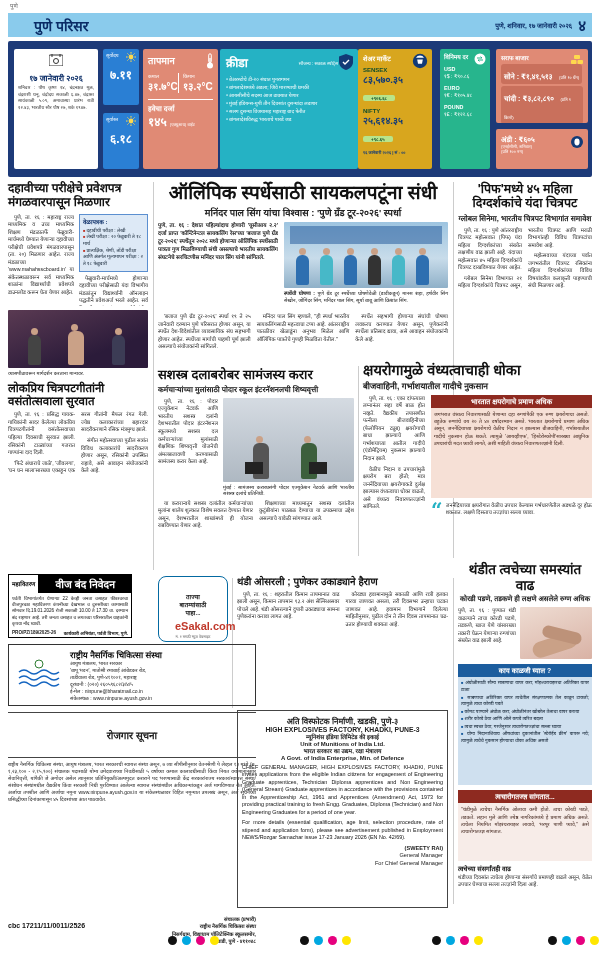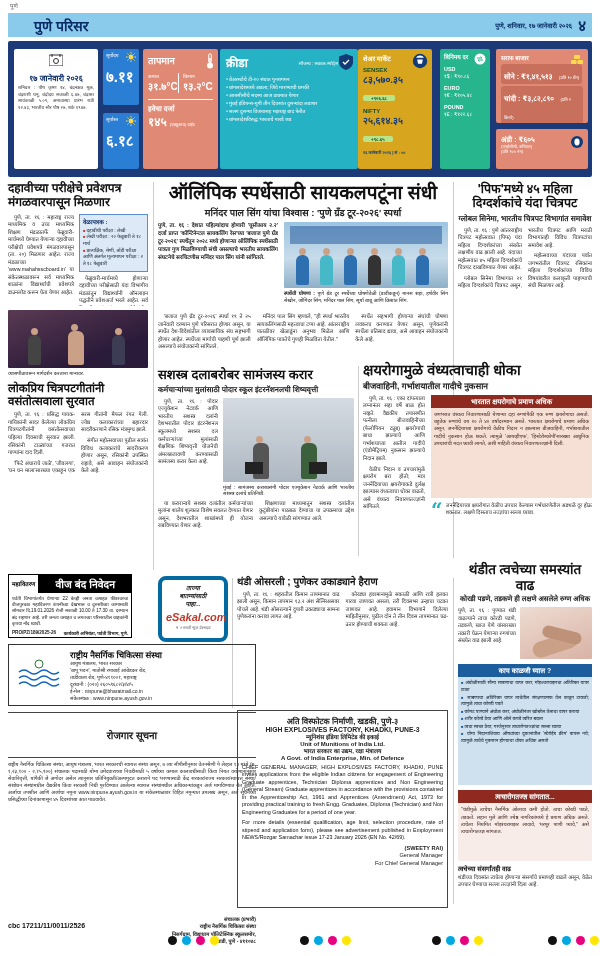--- a/index.html
+++ b/index.html
@@ -17,21 +17,21 @@
   .mh-page{font-size:15px;font-weight:bold;color:#0a2c66;}
   
   .infoband{top:41px;left:8px;right:8px;height:136px;background:#1d3a78;border-radius:2px;}
   .bx{position:absolute;border-radius:2px;box-sizing:border-box;color:#fff;overflow:hidden;}
   .panchang{left:6px;top:8px;width:84px;height:120px;background:#fff;color:#222;padding:4px;text-align:center;}
   .panchang .cal{margin:1px auto 2px;}
   .panchang .pdate{font-size:8px;font-weight:bold;color:#0a2c66;margin-bottom:2px;}
   .panchang .pdet{font-size:4.6px;line-height:1.45;text-align:justify;color:#333;}
   .sunbox{left:95px;width:36px;height:56px;background:#2a7fd4;padding:3px;}
   .sunbox .slabel{font-size:4.8px;}
-  .sunbox .sval{font-size:15px;font-weight:bold;text-align:left;margin-top:8px;}
+  .sunbox .sval{font-size:12px;font-weight:bold;text-align:center;margin-top:8px;}
   .sunbox svg{position:absolute;top:3px;right:3px;}
   .weather{left:135px;top:8px;width:75px;height:120px;background:#e08a75;padding:5px;}
   .weather .wtitle{font-size:9.5px;font-weight:bold;}
   .wrow{display:flex;margin-top:6px;}
   .wcell{flex:1;}
   .wcell+.wcell{border-left:1px solid #fff;padding-left:4px;}
   .wlbl{font-size:4.8px;}
   .wval{font-size:10px;font-weight:bold;}
   .whr{border-top:1px solid #fff;margin:6px 0 4px;}
   .aqilbl{font-size:7px;font-weight:bold;}
@@ -110,21 +110,21 @@
   .ninline{font-size:5px;line-height:1.4;color:#222;}
   .rojtitle{font-size:10px;font-weight:bold;text-align:center;border-top:1px solid #444;border-bottom:1px solid #444;padding:15px 0;margin-bottom:3px;}
   .rojbody{font-size:5px;line-height:1.42;text-align:justify;color:#222;overflow:hidden;}
   .rojsign{text-align:right;font-size:5.2px;font-weight:bold;line-height:1.4;margin-top:3px;}
   .hef{border:1.5px solid #444;padding:4px;text-align:center;}
   .hefl1{font-size:8px;font-weight:bold;}
   .hefl2{font-size:6.8px;font-weight:bold;}
   .hefl3{font-size:6px;font-weight:bold;}
   .hefbody{font-size:5.4px;line-height:1.38;text-align:justify;margin-top:3px;color:#111;}
   .hefsign{text-align:right;font-size:5.6px;line-height:1.4;margin-top:3px;}
-  .esakal{border:4px solid #0369a1;border-radius:8px;padding:4px;text-align:center;font-style:italic;}
+  .esakal{border:1px solid #0369a1;border-radius:8px;padding:16px;text-align:center;}
   .esline{font-size:6.2px;font-weight:bold;color:#222;line-height:1.3;}
   .esbrand{font-size:11px;font-weight:bold;color:#c0392b;margin-top:3px;}
   .estag{font-size:3.8px;color:#555;margin-top:2px;}
   .cbc{font-size:7px;font-weight:bold;color:#111;}
   .regdots{display:flex;gap:5px;}
   .dot{width:9px;height:9px;border-radius:50%;}
   .d1{background:#111;} .d2{background:#00a8e1;} .d3{background:#e6007e;} .d4{background:#ffe600;}
 </style>
 </head>
 <body>

